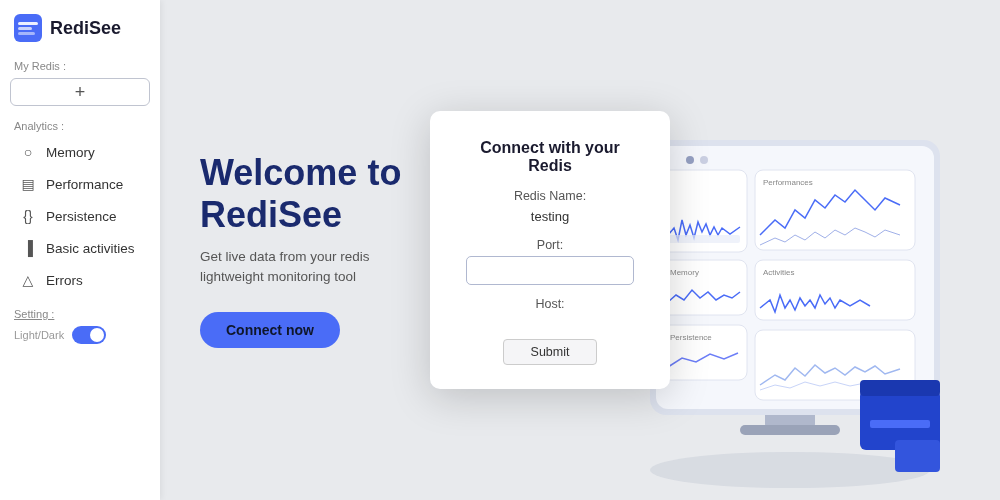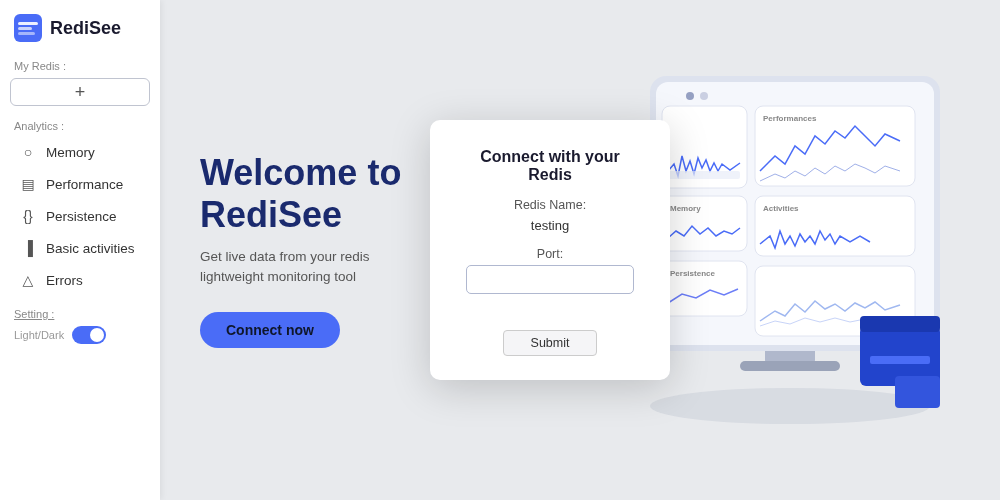--- a/index.html
+++ b/index.html
@@ -261,28 +261,27 @@
       padding: 5px 27px;
       font-size: 12.5px;
       cursor: pointer;
       color: #333;
     }
 
     
     .illustration {
       position: absolute;
       right: 0;
-      top: 16px;
+      top: 0;
       bottom: 0;
       width: 420px;
       display: flex;
-      align-items: flex-start;
+      align-items: flex-end;
       justify-content: flex-end;
       padding-right: 20px;
-      font-weight: bold;
     }
 
     
     .monitor-svg {
       width: 380px;
       height: 420px;
     }
   </style>
 </head>
 <body>
@@ -354,20 +353,21 @@
         <label class="form-label">Redis Name:</label>
         <div class="form-value">testing</div>
       </div>
 
       <div class="form-group">
         <label class="form-label">Port:</label>
         <input class="form-input" type="text" value="" style="">
       </div>
 
       <div class="form-group">
+        <label class="form-label">Host:</label>
         <div style="height:10px;"></div>
       </div>
 
       <button class="submit-btn">Submit</button>
     </div>
   </div>
 
   <div class="illustration">
     <svg class="monitor-svg" viewBox="0 0 380 420" xmlns="http://www.w3.org/2000/svg">
 

